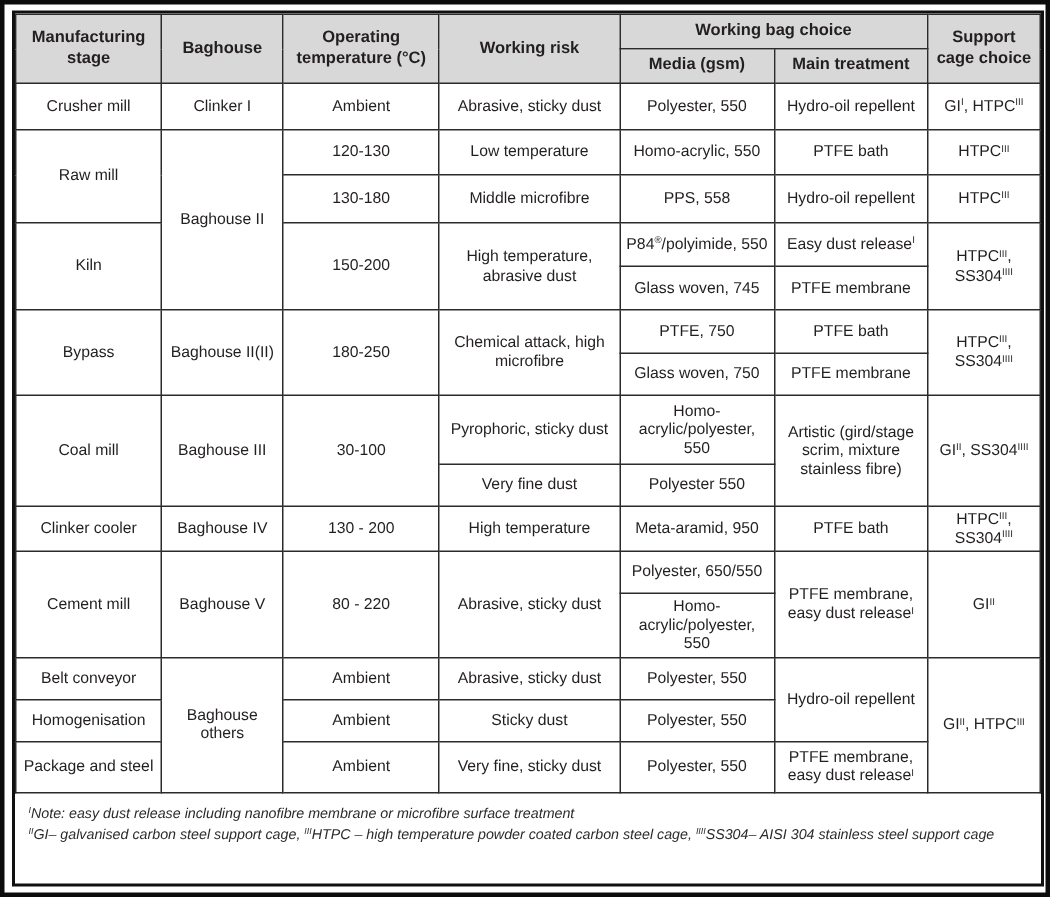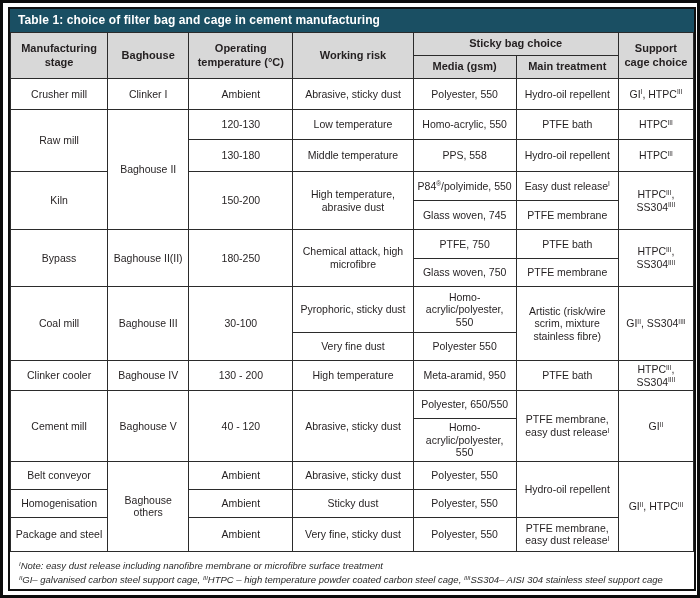--- a/index.html
+++ b/index.html
@@ -63,39 +63,38 @@
     font-style:italic;
     font-size:9.5px;
     line-height:1.5;
     color:#2a2a2a;
   }
 </style>
 </head>
 <body>
 
 <div class="table-frame">
-  <div class="title-bar">Table 1: choice of filter bag and cage in cement manufacturing</div>
 
   <table>
     <colgroup>
       <col style="width:97px">
         <col style="width:81px">
         <col style="width:104px">
       <col style="width:120px">
         <col style="width:103px">
         <col style="width:102px">
         <col style="width:75px">
     </colgroup>
     <thead>
       <tr>
         <th rowspan="2">Manufacturing stage</th>
         <th rowspan="2">Baghouse</th>
         <th rowspan="2">Operating temperature (°C)</th>
         <th rowspan="2">Working risk</th>
-        <th colspan="2">Sticky bag choice</th>
+        <th colspan="2">Working bag choice</th>
         <th rowspan="2">Support cage choice</th>
       </tr>
       <tr>
         <th>Media (gsm)</th>
         <th>Main treatment</th>
       </tr>
     </thead>
     <tbody>
       <tr style="height:31px">
         <td>Crusher mill</td>
@@ -110,21 +109,21 @@
         <td rowspan="2">Raw mill</td>
         <td rowspan="4">Baghouse II</td>
         <td>120-130</td>
         <td>Low temperature</td>
         <td>Homo-acrylic, 550</td>
         <td>PTFE bath</td>
         <td>HTPC<sup>III</sup></td>
       </tr>
       <tr style="height:32px">
         <td>130-180</td>
-        <td>Middle temperature</td>
+        <td>Middle microfibre</td>
         <td>PPS, 558</td>
         <td>Hydro-oil repellent</td>
         <td>HTPC<sup>III</sup></td>
       </tr>
       <tr style="height:29px">
         <td rowspan="2">Kiln</td>
         <td rowspan="2">150-200</td>
         <td rowspan="2">High temperature, abrasive dust</td>
         <td>P84<sup>®</sup>/polyimide, 550</td>
         <td>Easy dust release<sup>I</sup></td>
@@ -146,40 +145,40 @@
       <tr style="height:28px">
         <td>Glass woven, 750</td>
         <td>PTFE membrane</td>
       </tr>
       <tr style="height:46px">
         <td rowspan="2">Coal mill</td>
         <td rowspan="2">Baghouse III</td>
         <td rowspan="2">30-100</td>
         <td>Pyrophoric, sticky dust</td>
         <td>Homo-acrylic/polyester, 550</td>
-        <td rowspan="2">Artistic (risk/wire scrim, mixture stainless fibre)</td>
+        <td rowspan="2">Artistic (gird/stage scrim, mixture stainless fibre)</td>
         <td rowspan="2">GI<sup>II</sup>, SS304<sup>IIII</sup></td>
       </tr>
       <tr style="height:28px">
         <td>Very fine dust</td>
         <td>Polyester 550</td>
       </tr>
       <tr style="height:22px">
         <td>Clinker cooler</td>
         <td>Baghouse IV</td>
         <td>130 - 200</td>
         <td>High temperature</td>
         <td>Meta-aramid, 950</td>
         <td>PTFE bath</td>
         <td>HTPC<sup>III</sup>, SS304<sup>IIII</sup></td>
       </tr>
       <tr style="height:28px">
         <td rowspan="2">Cement mill</td>
         <td rowspan="2">Baghouse V</td>
-        <td rowspan="2">40 - 120</td>
+        <td rowspan="2">80 - 220</td>
         <td rowspan="2">Abrasive, sticky dust</td>
         <td>Polyester, 650/550</td>
         <td rowspan="2">PTFE membrane, easy dust release<sup>I</sup></td>
         <td rowspan="2">GI<sup>II</sup></td>
       </tr>
       <tr style="height:38px">
         <td>Homo-acrylic/polyester, 550</td>
       </tr>
       <tr style="height:28px">
         <td>Belt conveyor</td>

